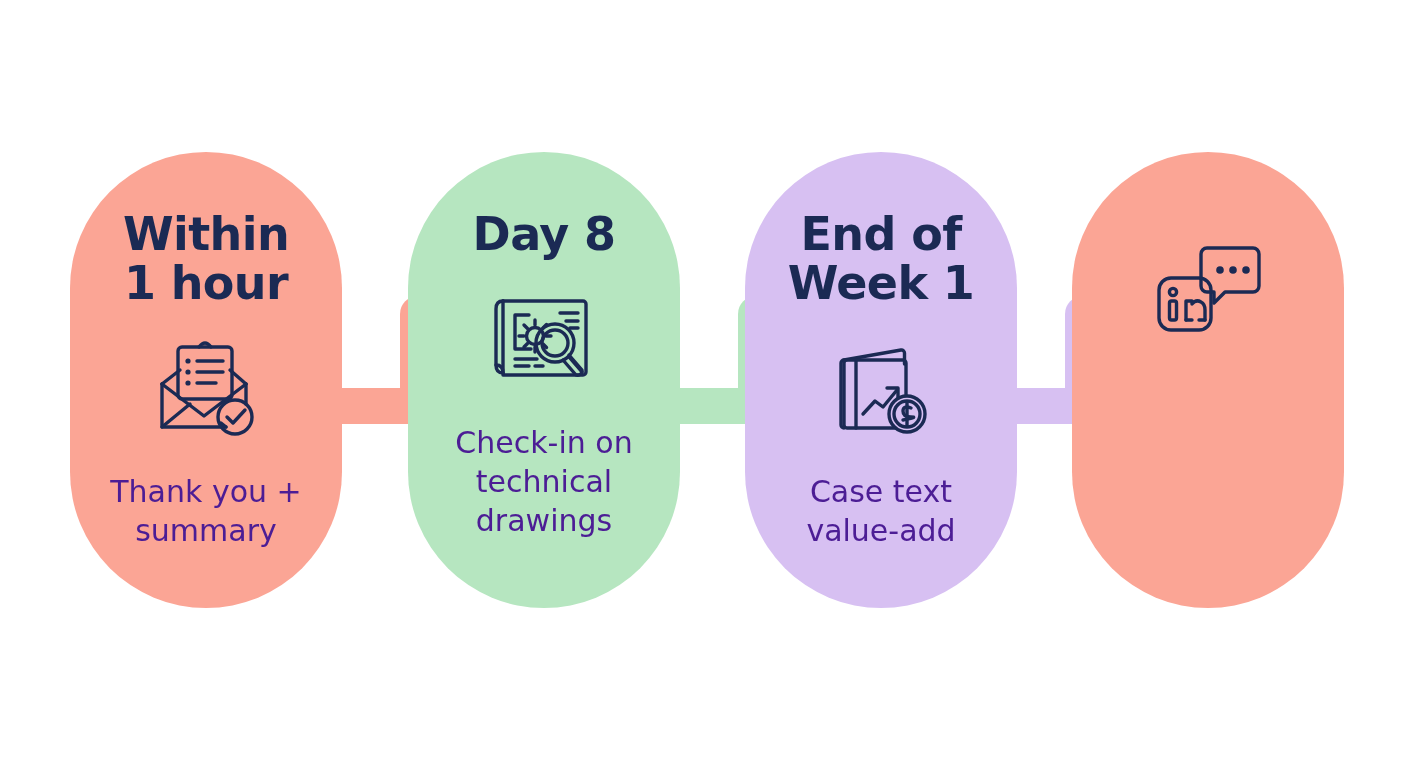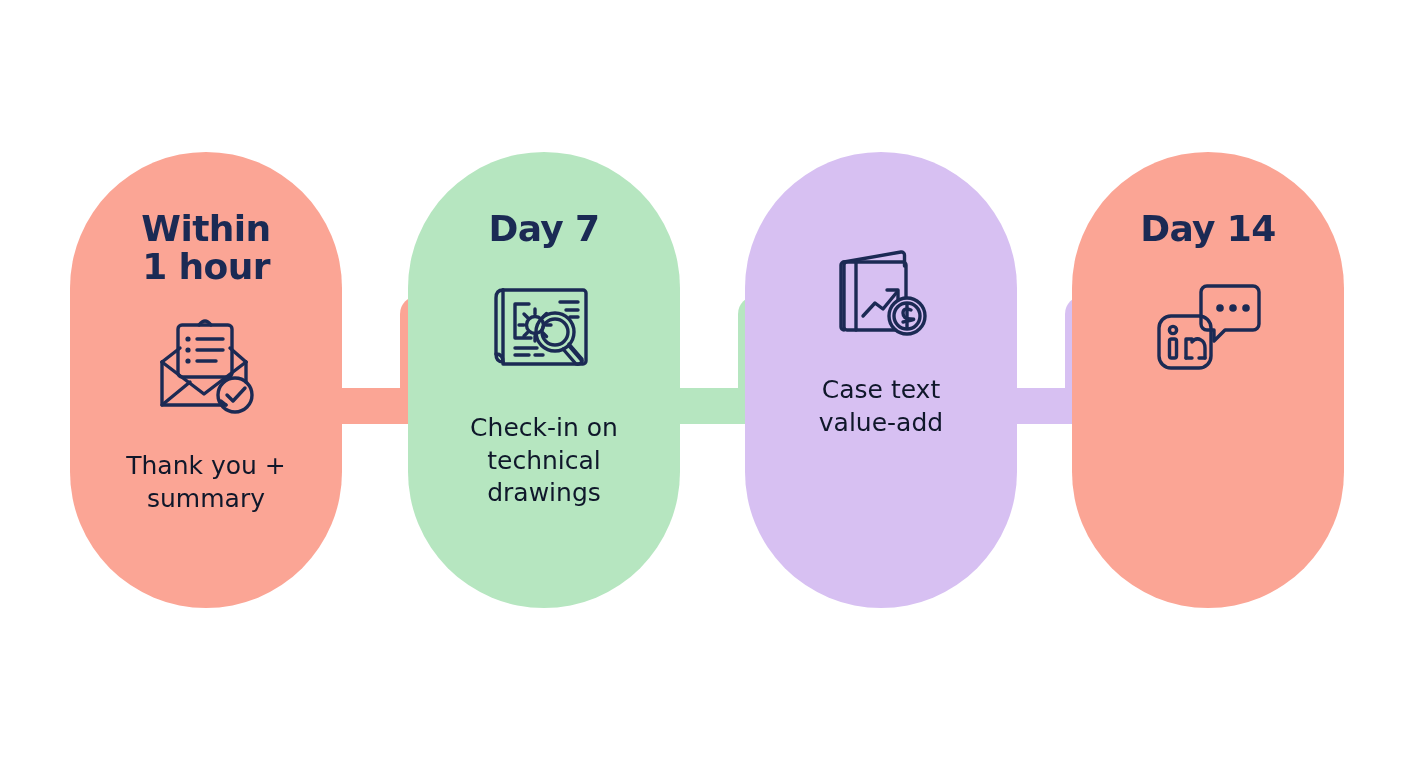--- a/index.html
+++ b/index.html
@@ -35,40 +35,40 @@
     border-radius:9999px;
     display:flex;
     flex-direction:column;
     align-items:center;
     justify-content:flex-start;
     padding:58px 18px 30px 18px;
     text-align:center;
   }
   .card-title {
     font-weight:bold;
-    font-size:36px;
+    font-size:46px;
     line-height:1.06;
     letter-spacing:-0.6px;
     color:#1b2a54;
     white-space:pre-line;
   }
   .card-icon {
     margin-top:26px;
     width:118px;
     height:108px;
     display:flex;
     align-items:center;
     justify-content:center;
   }
   .card-icon svg { display:block; }
   .card-caption {
     margin-top:30px;
-    font-size:25px;
+    font-size:30px;
     line-height:1.30;
-    color:#0f172a;
+    color:#4c1d95;
     white-space:pre-line;
   }
 </style>
 </head>
 <body>
 
 <div id="stage">
 
   <div class="connector">
     <div class="conn-h" style="left:318px; top:388px; width:118px; background:#fba595;"></div>
@@ -113,21 +113,21 @@
 
         <circle cx="85" cy="79" r="17"></circle>
         <path d="M77 79 l6 6 l12 -13"></path>
       </svg>
     </div>
     <div class="card-caption">Thank you +
 summary</div>
   </div>
 
   <div class="card" style="left:408px; top:152px; width:272px; height:456px; background:#b6e6c0;">
-    <div class="card-title">Day 7</div>
+    <div class="card-title">Day 8</div>
     <div class="card-icon">
       <svg width="118" height="100" viewBox="0 0 118 100" fill="none" stroke="#1b2a54" stroke-width="3.4" stroke-linecap="round" stroke-linejoin="round">
 
         <path d="M18 12 q-7 0 -7 8 v56 q0 8 7 8"></path>
         <path d="M18 12 h80 a3 3 0 0 1 3 3 v68 a3 3 0 0 1 -3 3 h-80"></path>
         <path d="M18 12 v72"></path>
         <path d="M11 76 q7 0 7 8"></path>
 
         <path d="M30 26 h14 M30 26 v34 M30 60 h16"></path>
         <line x1="30" y1="70" x2="52" y2="70"></line>
@@ -144,20 +144,22 @@
         <line x1="84" y1="68" x2="97" y2="83"></line>
         <path d="M84 66 l13 15 a4.5 4.5 0 0 1 -6 5 l-13 -15" fill="none"></path>
       </svg>
     </div>
     <div class="card-caption">Check-in on
 technical
 drawings</div>
   </div>
 
   <div class="card" style="left:745px; top:152px; width:272px; height:456px; background:#d7c0f2;">
+    <div class="card-title">End of
+Week 1</div>
     <div class="card-icon">
       <svg width="112" height="100" viewBox="0 0 112 100" fill="none" stroke="#1b2a54" stroke-width="3.4" stroke-linecap="round" stroke-linejoin="round">
 
         <path d="M19 22 L76 12 a3 3 0 0 1 3.5 3 L79.5 26"></path>
 
         <path d="M19 22 a3 3 0 0 0 -3 3 v62 a3 3 0 0 0 3 3"></path>
         <path d="M31 22 v68"></path>
 
         <rect x="19" y="22" width="62" height="68" rx="3"></rect>
 
@@ -168,21 +170,20 @@
         <circle cx="82" cy="76" r="13"></circle>
         <path d="M86 70 q-8 -3 -8 3 t8 6 t-8 3"></path>
         <line x1="82" y1="65" x2="82" y2="87"></line>
       </svg>
     </div>
     <div class="card-caption">Case text
 value-add</div>
   </div>
 
   <div class="card" style="left:1072px; top:152px; width:272px; height:456px; background:#fba595;">
-    <div class="card-title">Day 14</div>
     <div class="card-icon">
       <svg width="118" height="100" viewBox="0 0 118 100" fill="none" stroke="#1b2a54" stroke-width="3.4" stroke-linecap="round" stroke-linejoin="round">
 
         <rect x="10" y="38" width="52" height="52" rx="12"></rect>
 
         <circle cx="24" cy="52" r="3.6"></circle>
         <rect x="20.5" y="61" width="7" height="19" rx="2"></rect>
 
         <path d="M37 80 v-19 h6 v3 q4 -5 9 -2 q4 2 4 8 v10"></path>
         <path d="M37 80 h6 M50 80 h6"></path>

